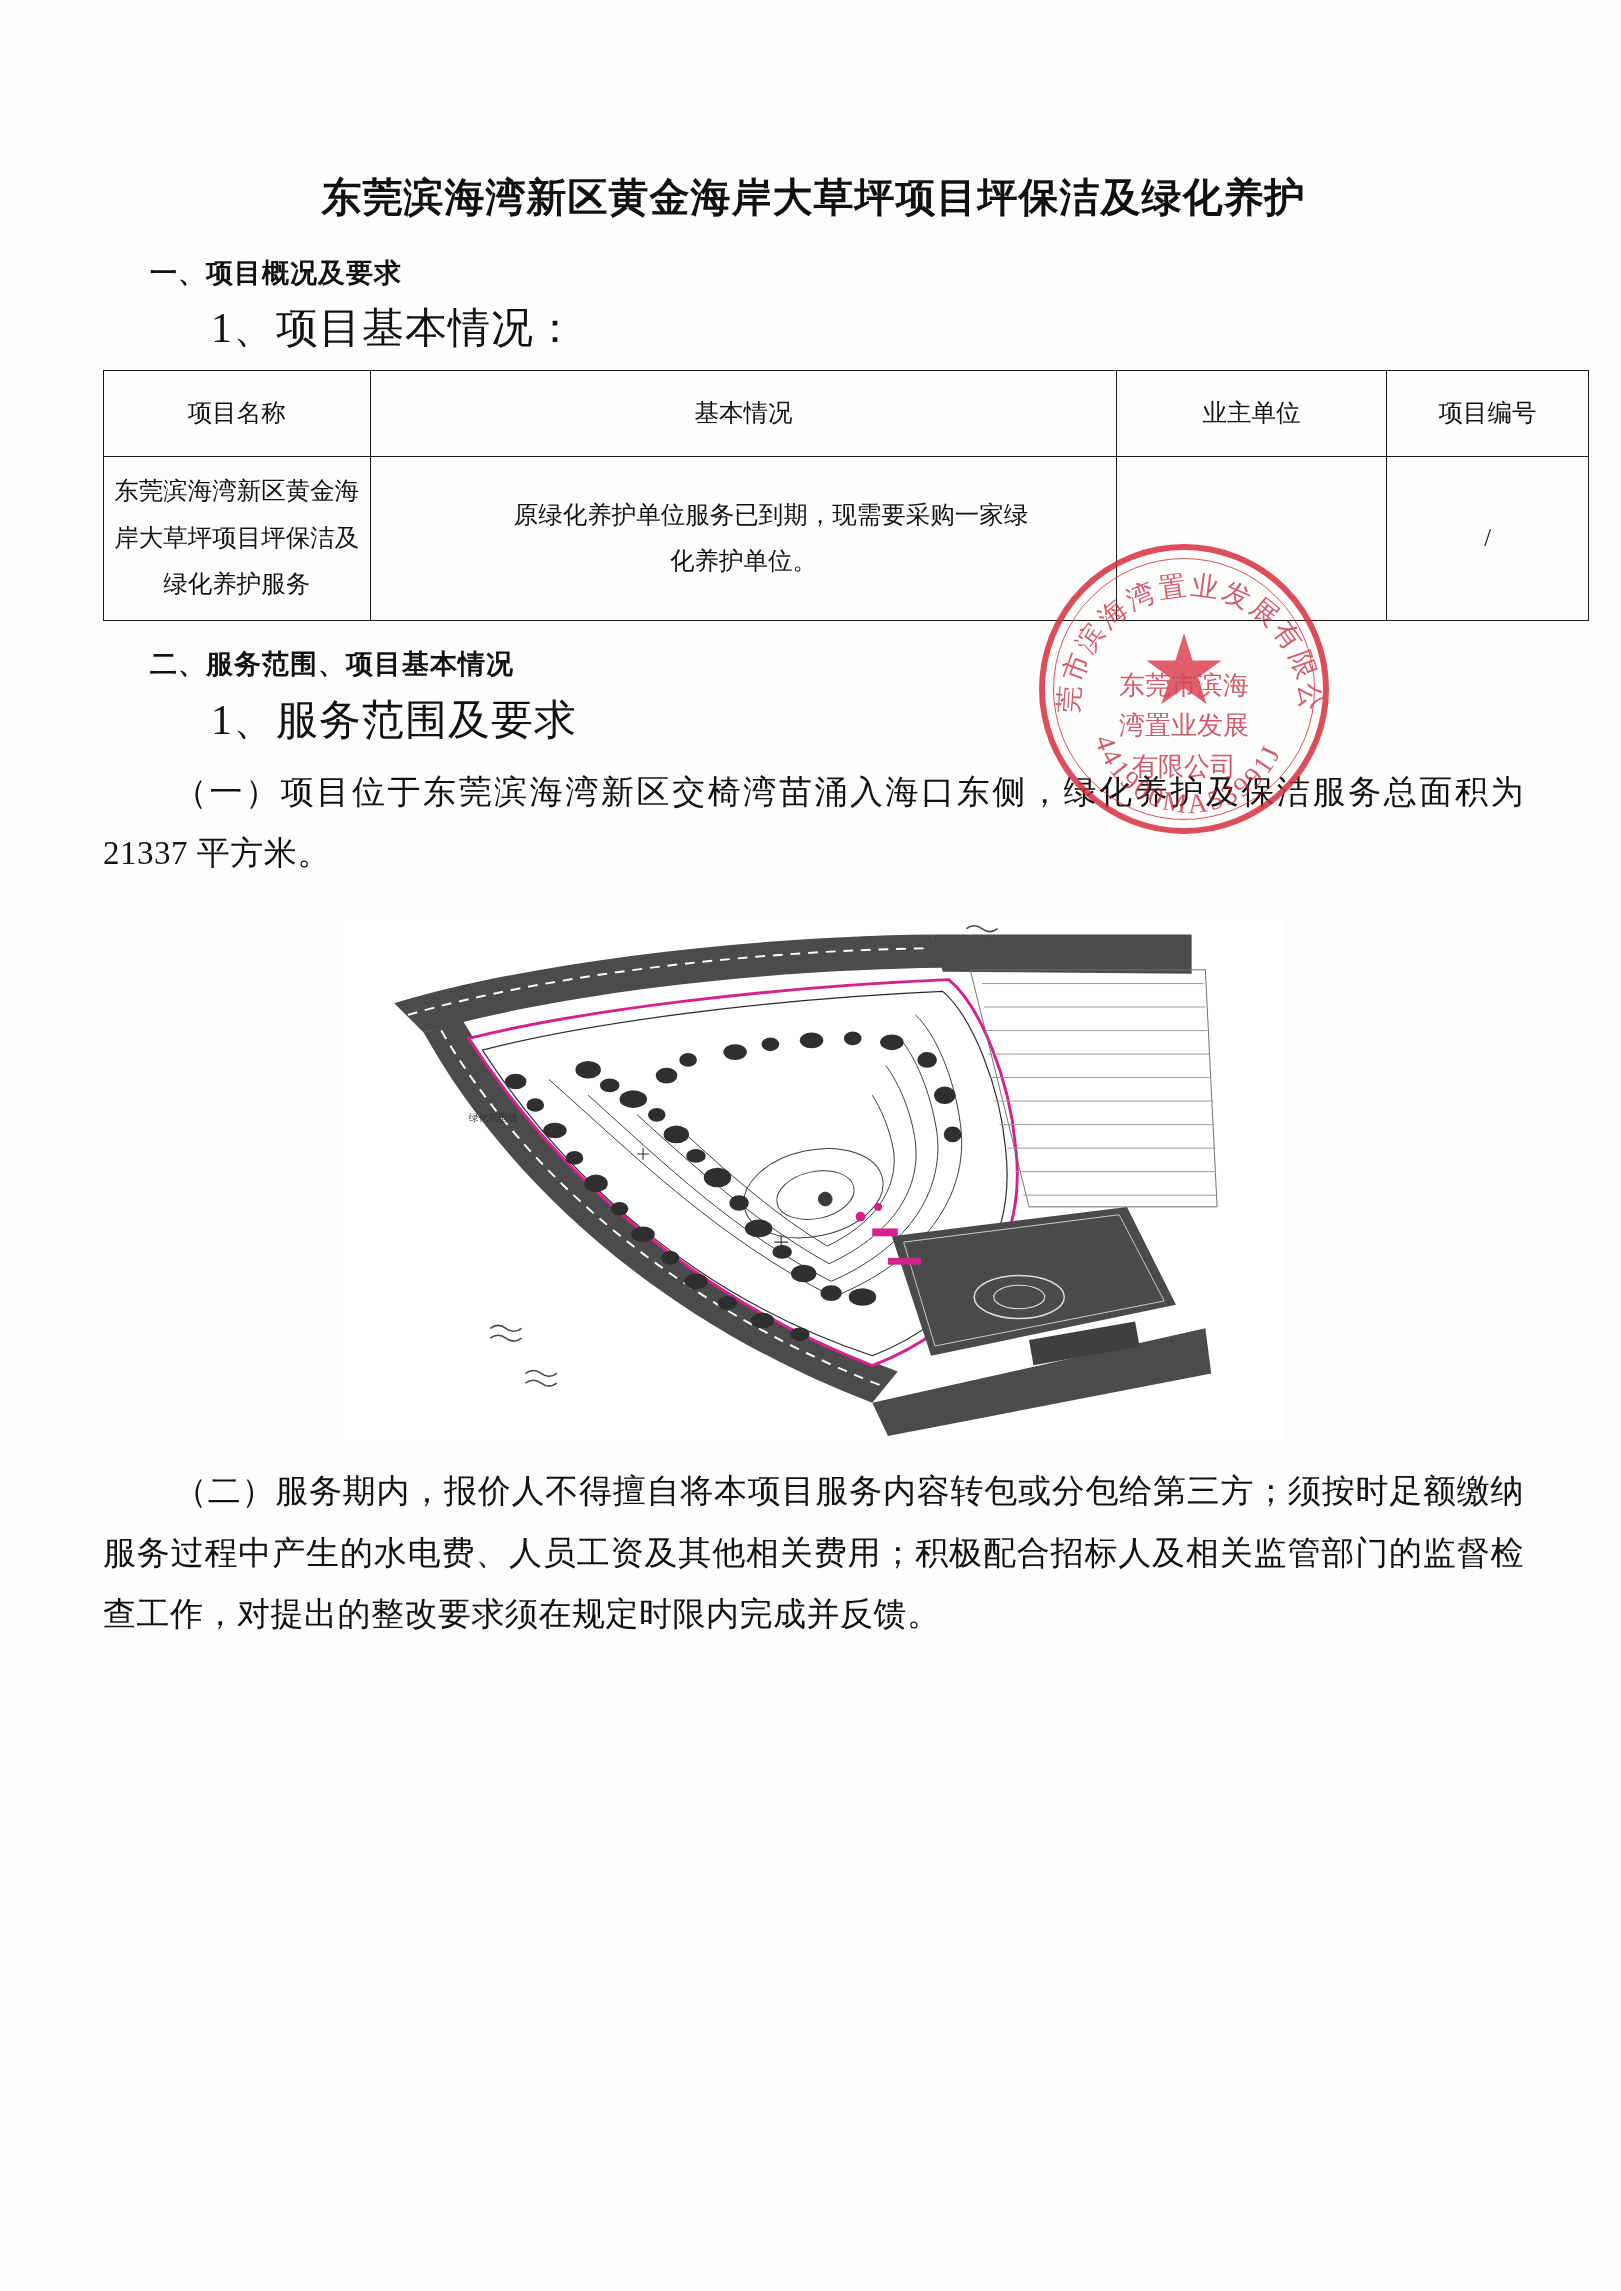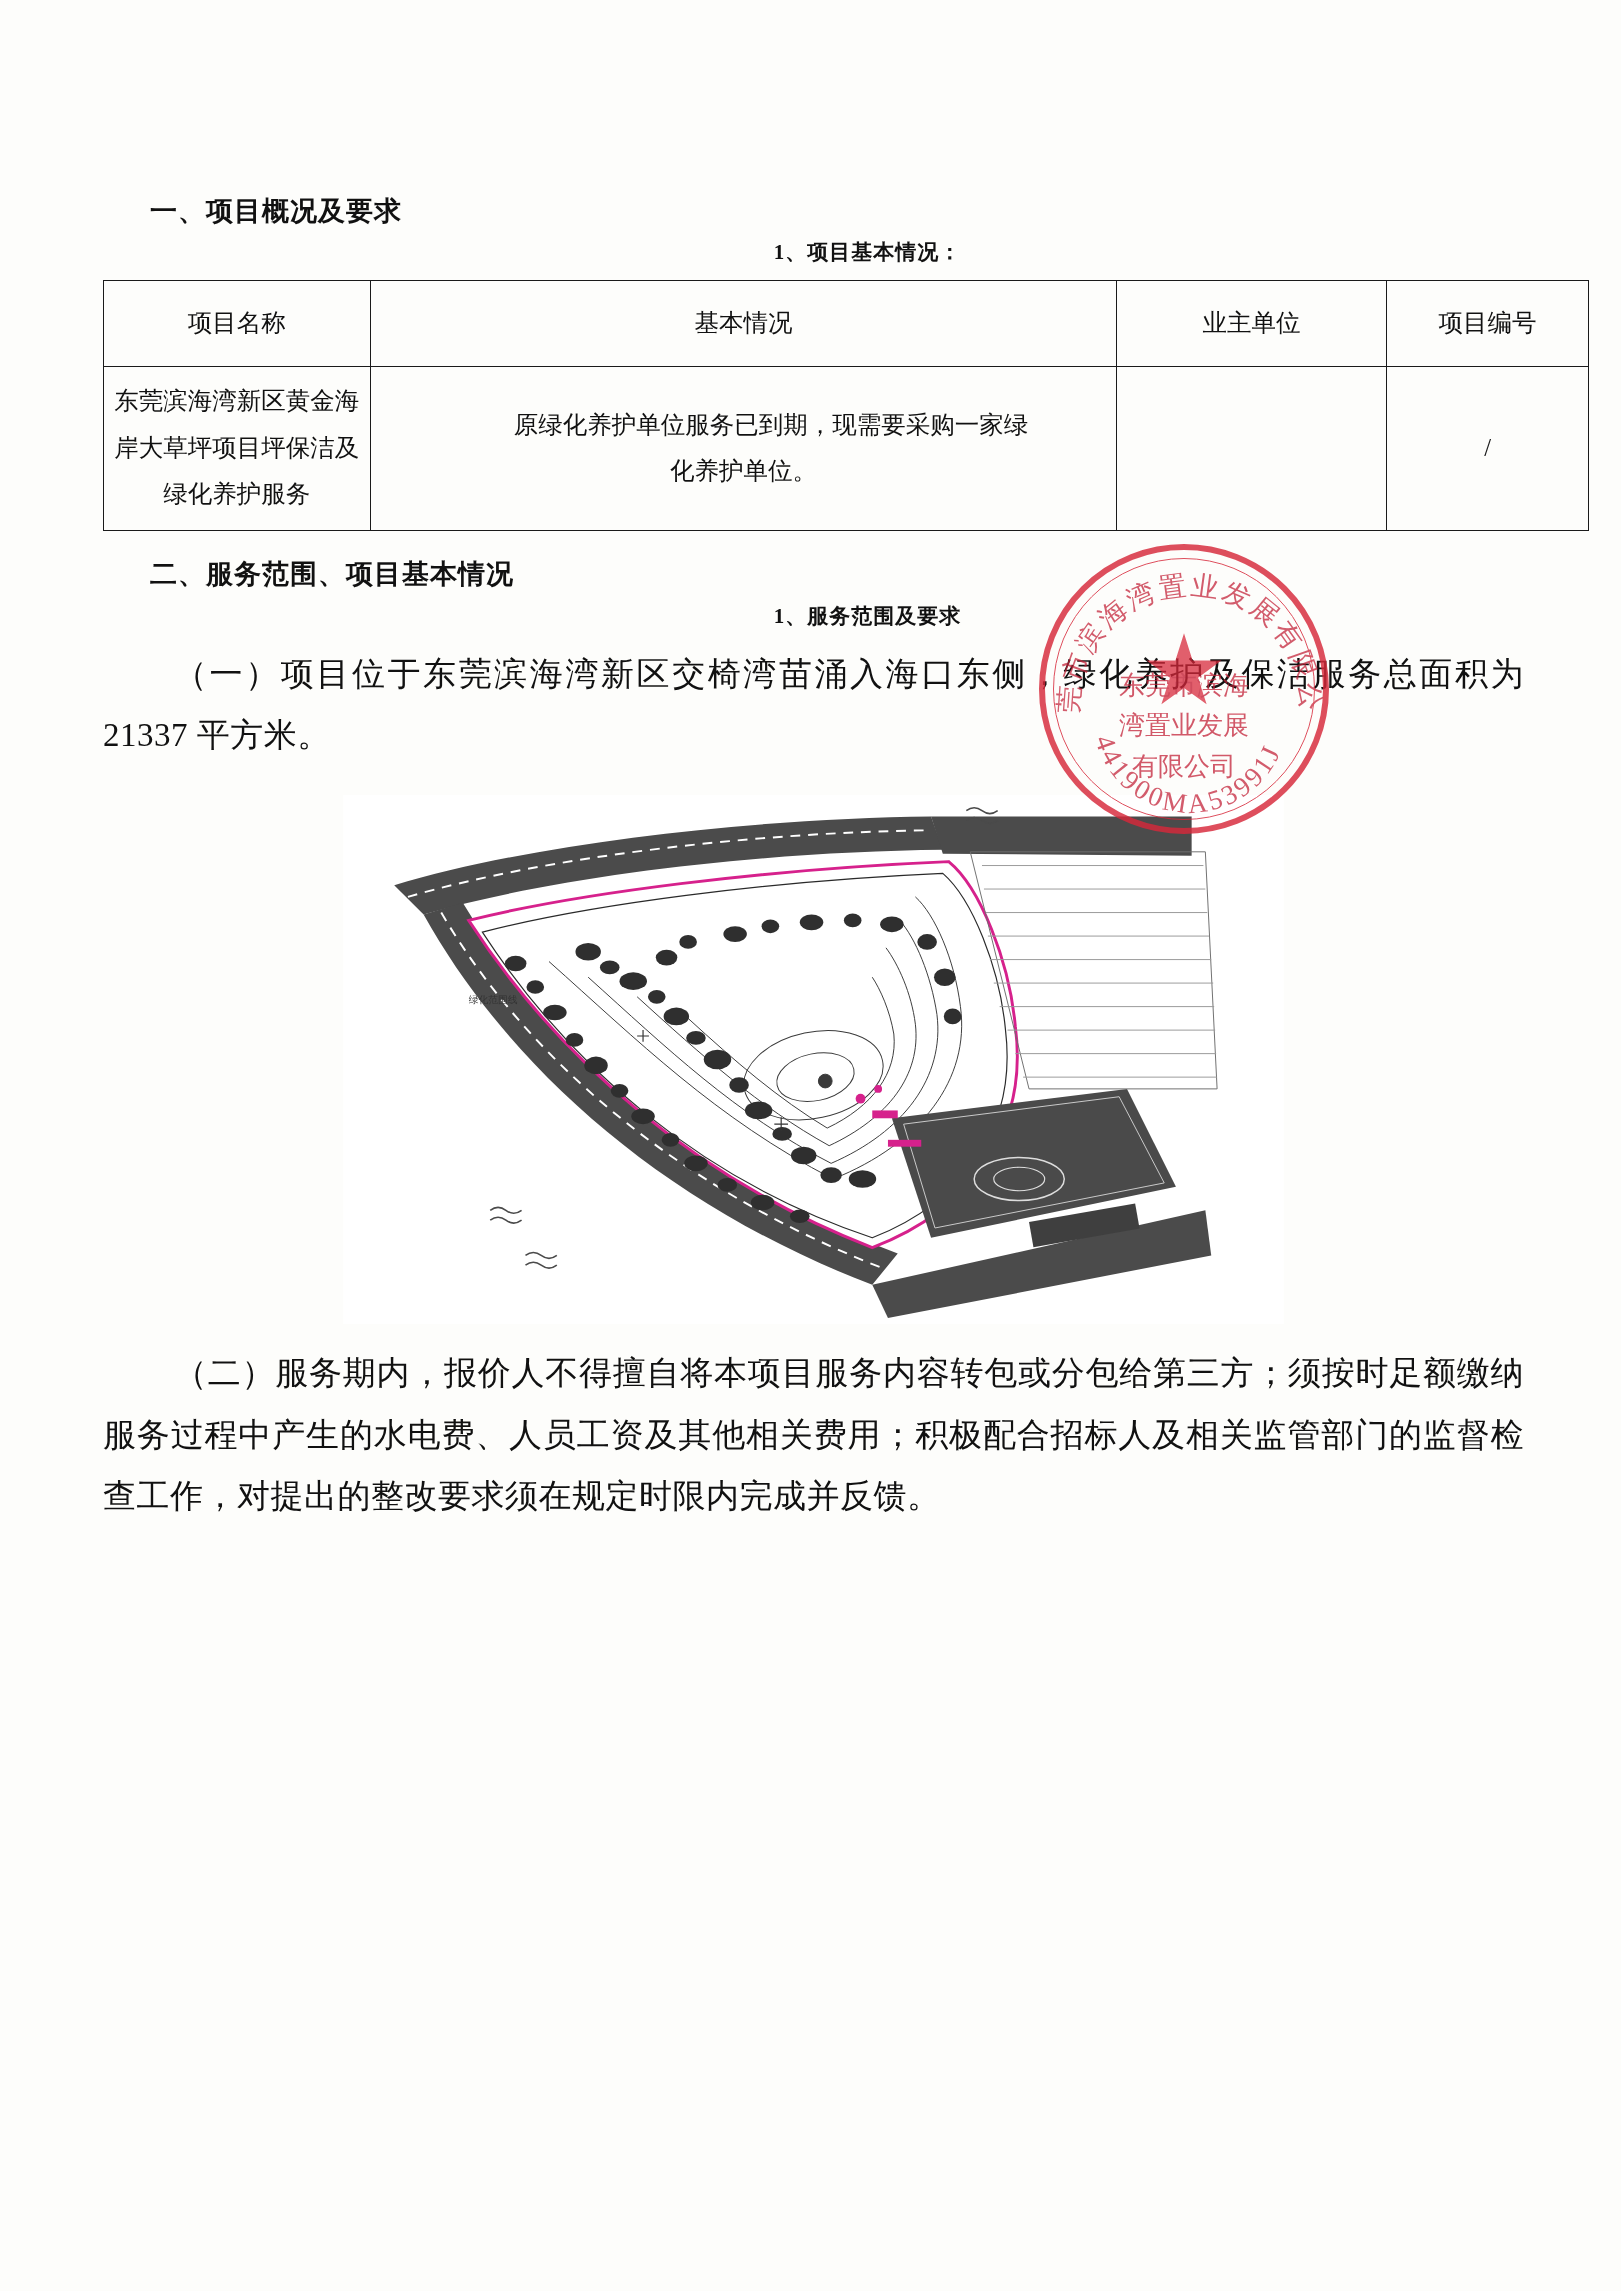--- a/index.html
+++ b/index.html
@@ -45,26 +45,25 @@
 
   
   .h-section {
     font-size: 27px;
     font-weight: bold;
     margin: 25.5px 0 9.8px 0;
     padding-left: 47px;
     letter-spacing: 1px;
   }
   .h-sub {
-    font-size: 21px;
-    font-weight: bold;
+    font-size: 42px;
+    font-weight: normal;
     margin: 5.9px 0 13.7px 0;
     padding-left: 108px;
     letter-spacing: 1px;
-    text-align: center;
   }
 
   
   .tbl {
     border-collapse: collapse;
     width: 1419px;
     margin: 7.8px 0 9.8px 0;
     table-layout: fixed;
     position: relative;
     padding-left: 20px;
@@ -188,20 +187,21 @@
     margin: 0 auto;
   }
 </style>
 </head>
 <body>
 
 <div class="page">
   <div class="content">
 
     <h1 class="doc-title">
+      <span>东莞滨海湾新区黄金海岸大草坪项目坪保洁及绿化养护</span>
     </h1>
 
     <div class="h-section">一、项目概况及要求</div>
     <div class="h-sub">1、项目基本情况：</div>
 
     <table class="tbl">
       <thead>
         <tr>
           <th class="col-name">项目名称</th>
           <th class="col-info">基本情况</th>

